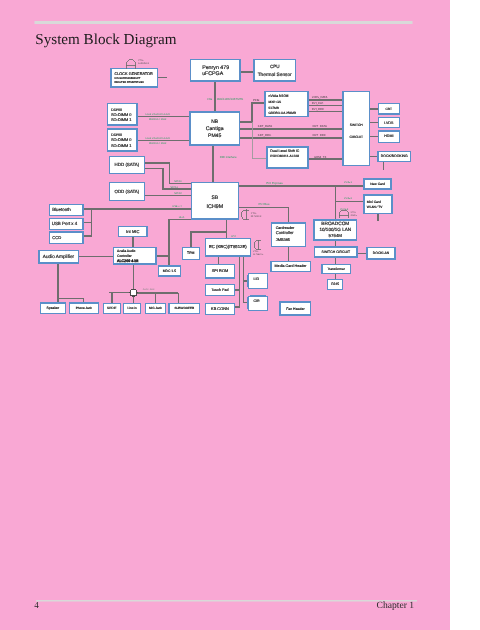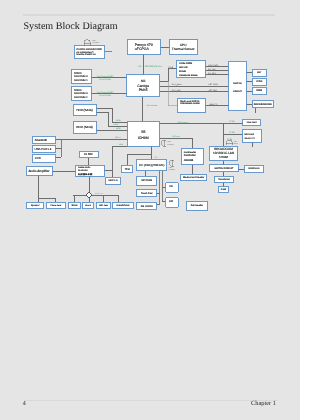--- a/index.html
+++ b/index.html
@@ -1,17 +1,17 @@
 <!DOCTYPE html>
 <html><head>
 <meta charset="utf-8">
 <style>
   html,body{margin:0;padding:0;background:#ffffff;}
   body{width:300px;height:420px;overflow:hidden;font-family:"Liberation Sans",sans-serif;-webkit-font-smoothing:antialiased;text-rendering:geometricPrecision;}
-  #page{position:relative;width:300px;height:420px;background:#e5e5e5;}
+  #page{position:relative;width:300px;height:420px;background:#f9a8d4;}
   .hrule{position:absolute;background:#d9d9d9;}
   #title{position:absolute;left:23.5px;top:21px;font-family:"Liberation Serif",serif;font-size:10.1px;color:#1a1a1a;white-space:nowrap;}
   #footer-page{position:absolute;left:22.8px;top:401.4px;font-family:"Liberation Serif",serif;font-size:6.0px;color:#2b2b2b;line-height:6px;}
   #footer-ch{position:absolute;left:251.0px;top:401.2px;font-family:"Liberation Serif",serif;font-size:6.4px;color:#2b2b2b;line-height:6px;}
   svg#diagram{position:absolute;left:0;top:0;width:300px;height:420px;}
   svg text{font-family:"Liberation Sans",sans-serif;paint-order:stroke;}
   svg{shape-rendering:crispEdges;}
 </style>
 </head>
 <body>

